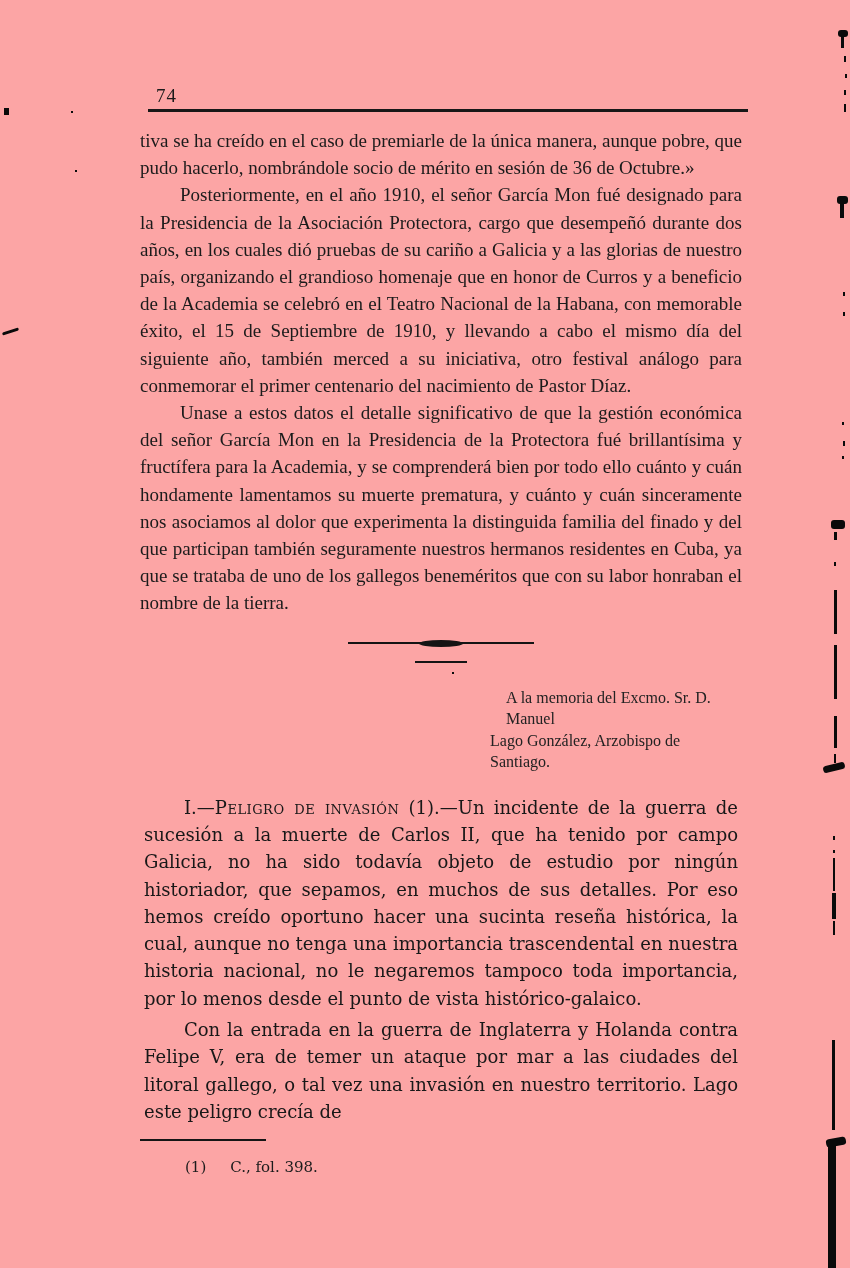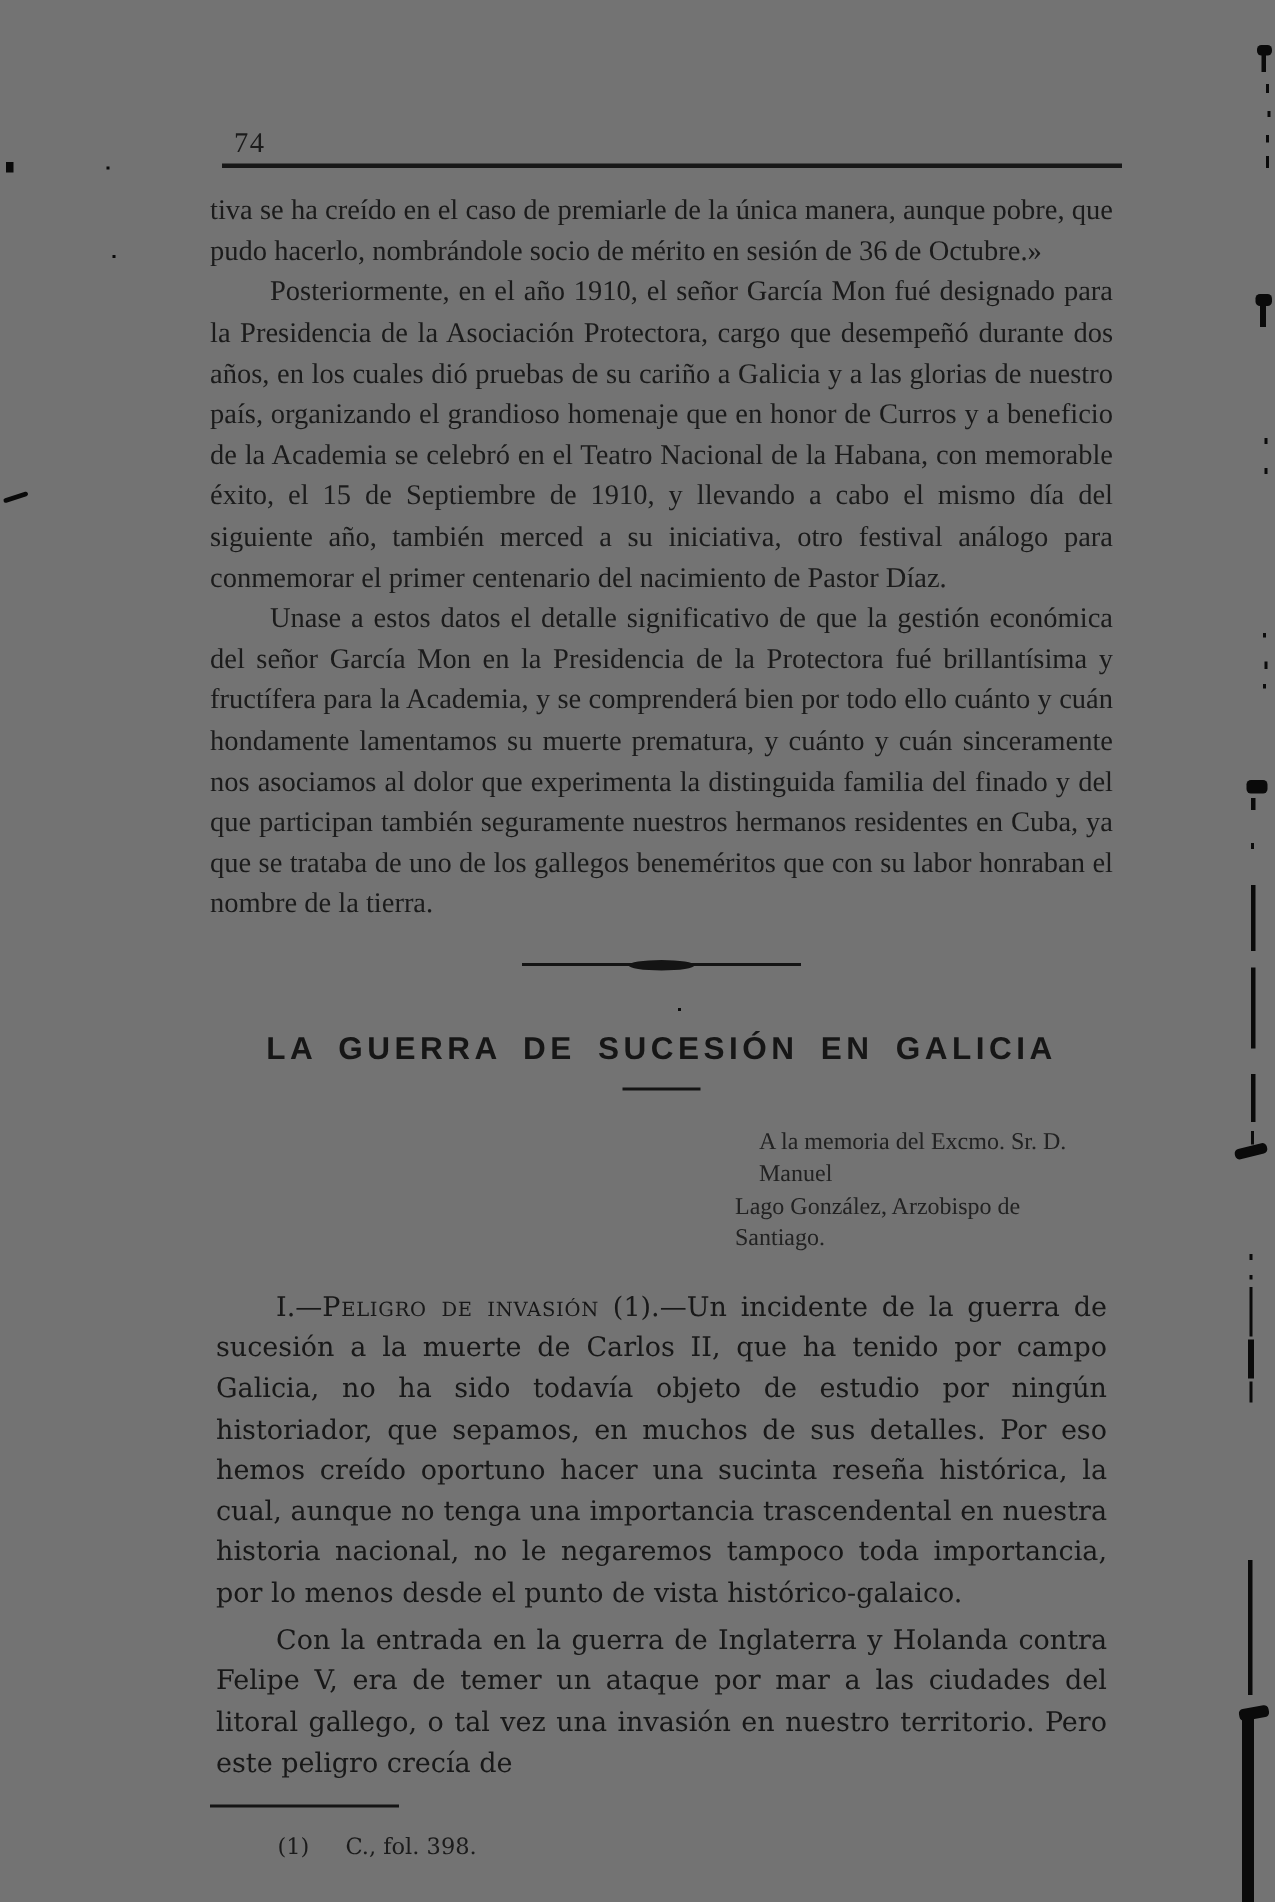--- a/index.html
+++ b/index.html
@@ -1,17 +1,17 @@
 <!DOCTYPE html>
 <html><head>
 <meta charset="utf-8">
 <style>
   html,body { margin:0; padding:0; background:#e8e8e8; }
   .page {
-    position:relative; width:850px; height:1268px; background:#737373;
+    position:relative; width:850px; height:1268px; background:#fca5a5;
     font-family:"Liberation Serif", serif; color:#1b1b1b; overflow:hidden;
     margin:0 auto;
   }
   .content { position:absolute; left:140px; top:0; width:602px; }
 
   
   .header { position:relative; margin-top:82px; height:27px; }
   .pagenum { position:absolute; left:16px; top:3px; font-size:19px; letter-spacing:1px; }
   .journal {
     position:absolute; left:40px; right:0; text-align:center;
@@ -69,31 +69,30 @@
       <p>tiva se ha creído en el caso de premiarle de la única manera, aunque pobre, que pudo hacerlo, nombrándole socio de mérito en sesión de 36 de Octubre.»</p>
       <p class="indent">Posteriormente, en el año 1910, el señor García Mon fué designado para la Presidencia de la Asociación Protectora, cargo que desempeñó durante dos años, en los cuales dió pruebas de su cariño a Galicia y a las glorias de nuestro país, organizando el grandioso homenaje que en honor de Curros y a beneficio de la Academia se celebró en el Teatro Nacional de la Habana, con memorable éxito, el 15 de Septiembre de 1910, y llevando a cabo el mismo día del siguiente año, también merced a su iniciativa, otro festival análogo para conmemorar el primer centenario del nacimiento de Pastor Díaz.</p>
       <p class="indent">Unase a estos datos el detalle significativo de que la gestión económica del señor García Mon en la Presidencia de la Protectora fué brillantísima y fructífera para la Academia, y se comprenderá bien por todo ello cuánto y cuán hondamente lamentamos su muerte prematura, y cuánto y cuán sinceramente nos asociamos al dolor que experimenta la distinguida familia del finado y del que participan también seguramente nuestros hermanos residentes en Cuba, ya que se trataba de uno de los gallegos beneméritos que con su labor honraban el nombre de la tierra.</p>
     </div>
 
     <div class="divider">
       <div class="rule-line"></div>
       <div class="lens"></div>
     </div>
 
-    <h1 class="article-title">LA GUERRA DE SUCESIÓN EN GALICIA</h1>
     <div class="title-underline"></div>
 
     <div class="dedication">
       <div class="ded-line1">A la memoria del Excmo. Sr. D. Manuel</div>
       <div>Lago González, Arzobispo de Santiago.</div>
     </div>
 
     <div class="article-body">
       <p class="indent"><span>I.—</span><span class="smallcaps">Peligro de invasión</span><span> (1).—Un incidente de la guerra de sucesión a la muerte de Carlos II, que ha tenido por campo Galicia, no ha sido todavía objeto de estudio por ningún historiador, que sepamos, en muchos de sus detalles. Por eso hemos creído oportuno hacer una sucinta reseña histórica, la cual, aunque no tenga una importancia trascendental en nuestra historia nacional, no le negaremos tampoco toda importancia, por lo menos desde el punto de vista histórico-galaico.</span></p>
-      <p class="indent">Con la entrada en la guerra de Inglaterra y Holanda contra Felipe V, era de temer un ataque por mar a las ciudades del litoral gallego, o tal vez una invasión en nuestro territorio. Pero este peligro crecía de</p>
+      <p class="indent">Con la entrada en la guerra de Inglaterra y Holanda contra Felipe V, era de temer un ataque por mar a las ciudades del litoral gallego, o tal vez una invasión en nuestro territorio. Lago este peligro crecía de</p>
     </div>
 
     <div class="footnote-rule"></div>
     <div class="footnote">
       <span>(1)</span><span class="fn-gap"></span><span>C., fol. 398.</span>
     </div>
 
   </div>
 
   <div class="art rnd" style="left:838px;top:30px;width:10px;height:7px;"></div>

